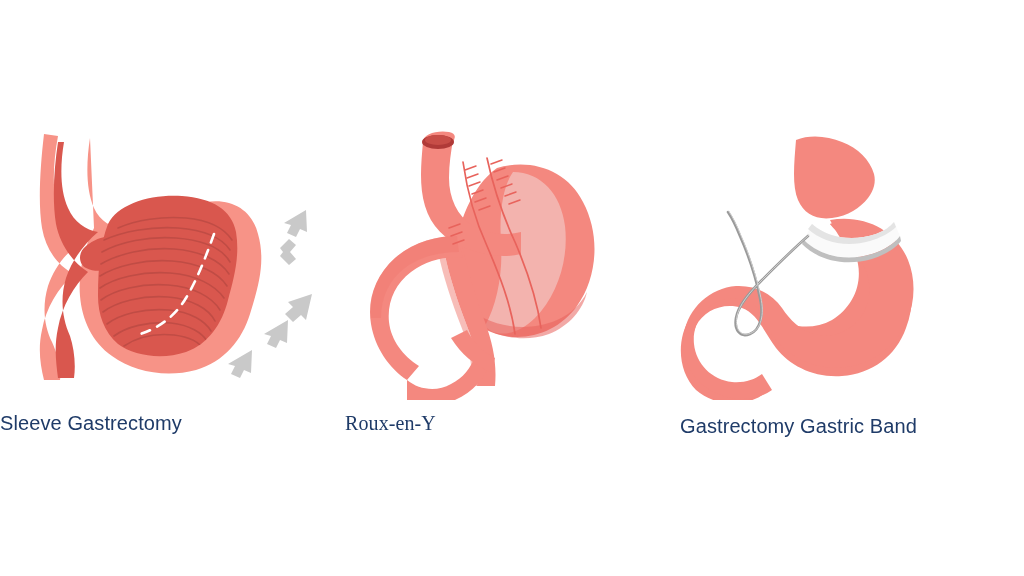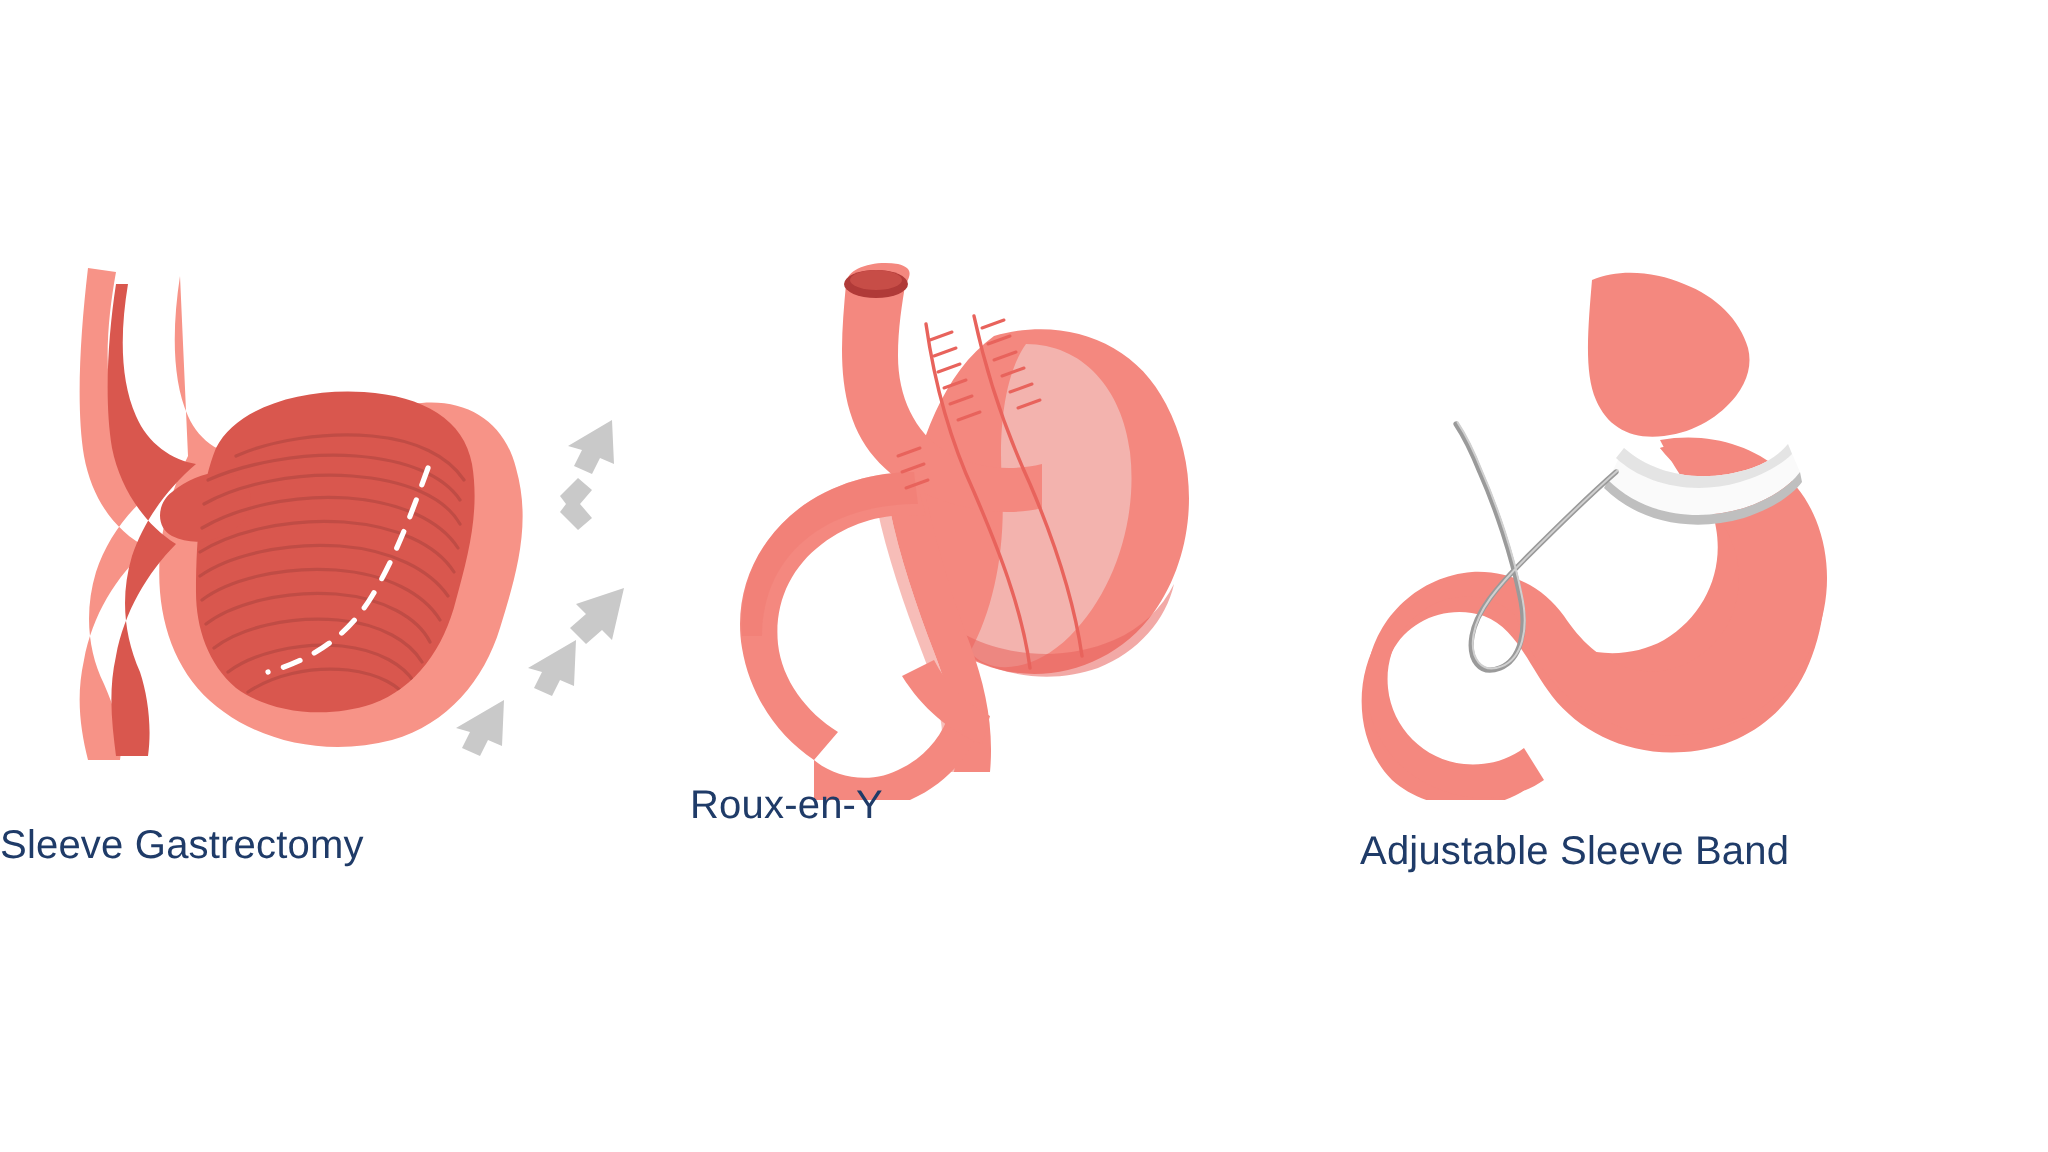--- a/index.html
+++ b/index.html
@@ -43,21 +43,21 @@
     left: 0;
     width: 100%;
     text-align: left;
     color: #1f3b68;
     font-size: 20px;
     line-height: 31px;
     letter-spacing: 0.1px;
     font-family: "Liberation Sans", sans-serif;
   }
   #caption-sleeve { top: 408px; }
-  #caption-rny    { top: 388px; }
+  #caption-rny    { top: 408px; font-family: Liberation Serif, serif; }
   #caption-band   { top: 411px; }
   .caption .line { display: block; }
 </style>
 </head>
 <body>
 
 <div id="figure">
 
   <div class="panel" id="panel-sleeve">
     <div class="art">
@@ -264,17 +264,17 @@
         <path d="M128 108 C112 122, 96 138, 82 152 C68 166, 58 178, 56 190
                  C54 202, 60 210, 70 206 C80 202, 84 188, 80 170
                  C76 150, 68 126, 60 108 C56 98, 52 90, 48 84" fill="none" stroke="#9A9A9A" stroke-width="2.6" stroke-linecap="round"></path>
         <path d="M128 108 C112 122, 96 138, 82 152 C68 166, 58 178, 56 190
                  C54 202, 60 210, 70 206 C80 202, 84 188, 80 170
                  C76 150, 68 126, 60 108 C56 98, 52 90, 48 84" fill="none" stroke="#D0D0D0" stroke-width="1" stroke-linecap="round" transform="translate(0.8,-0.8)"></path>
       </svg>
     </div>
 
     <div class="caption" id="caption-band">
-      <span class="line">Adjustable Sleeve Band</span>
+      <span class="line">Gastrectomy Gastric Band</span>
     </div>
   </div>
 
 </div>
 
 </body></html>

